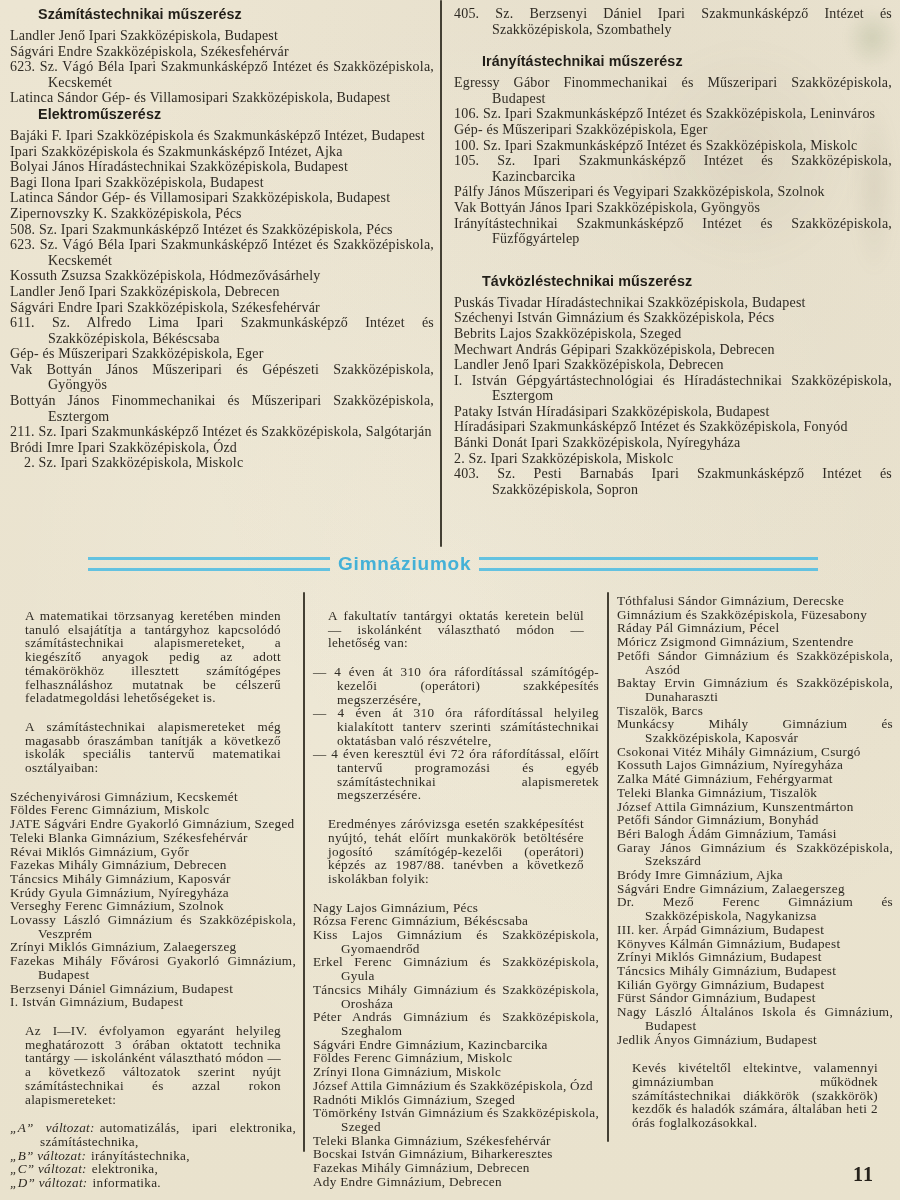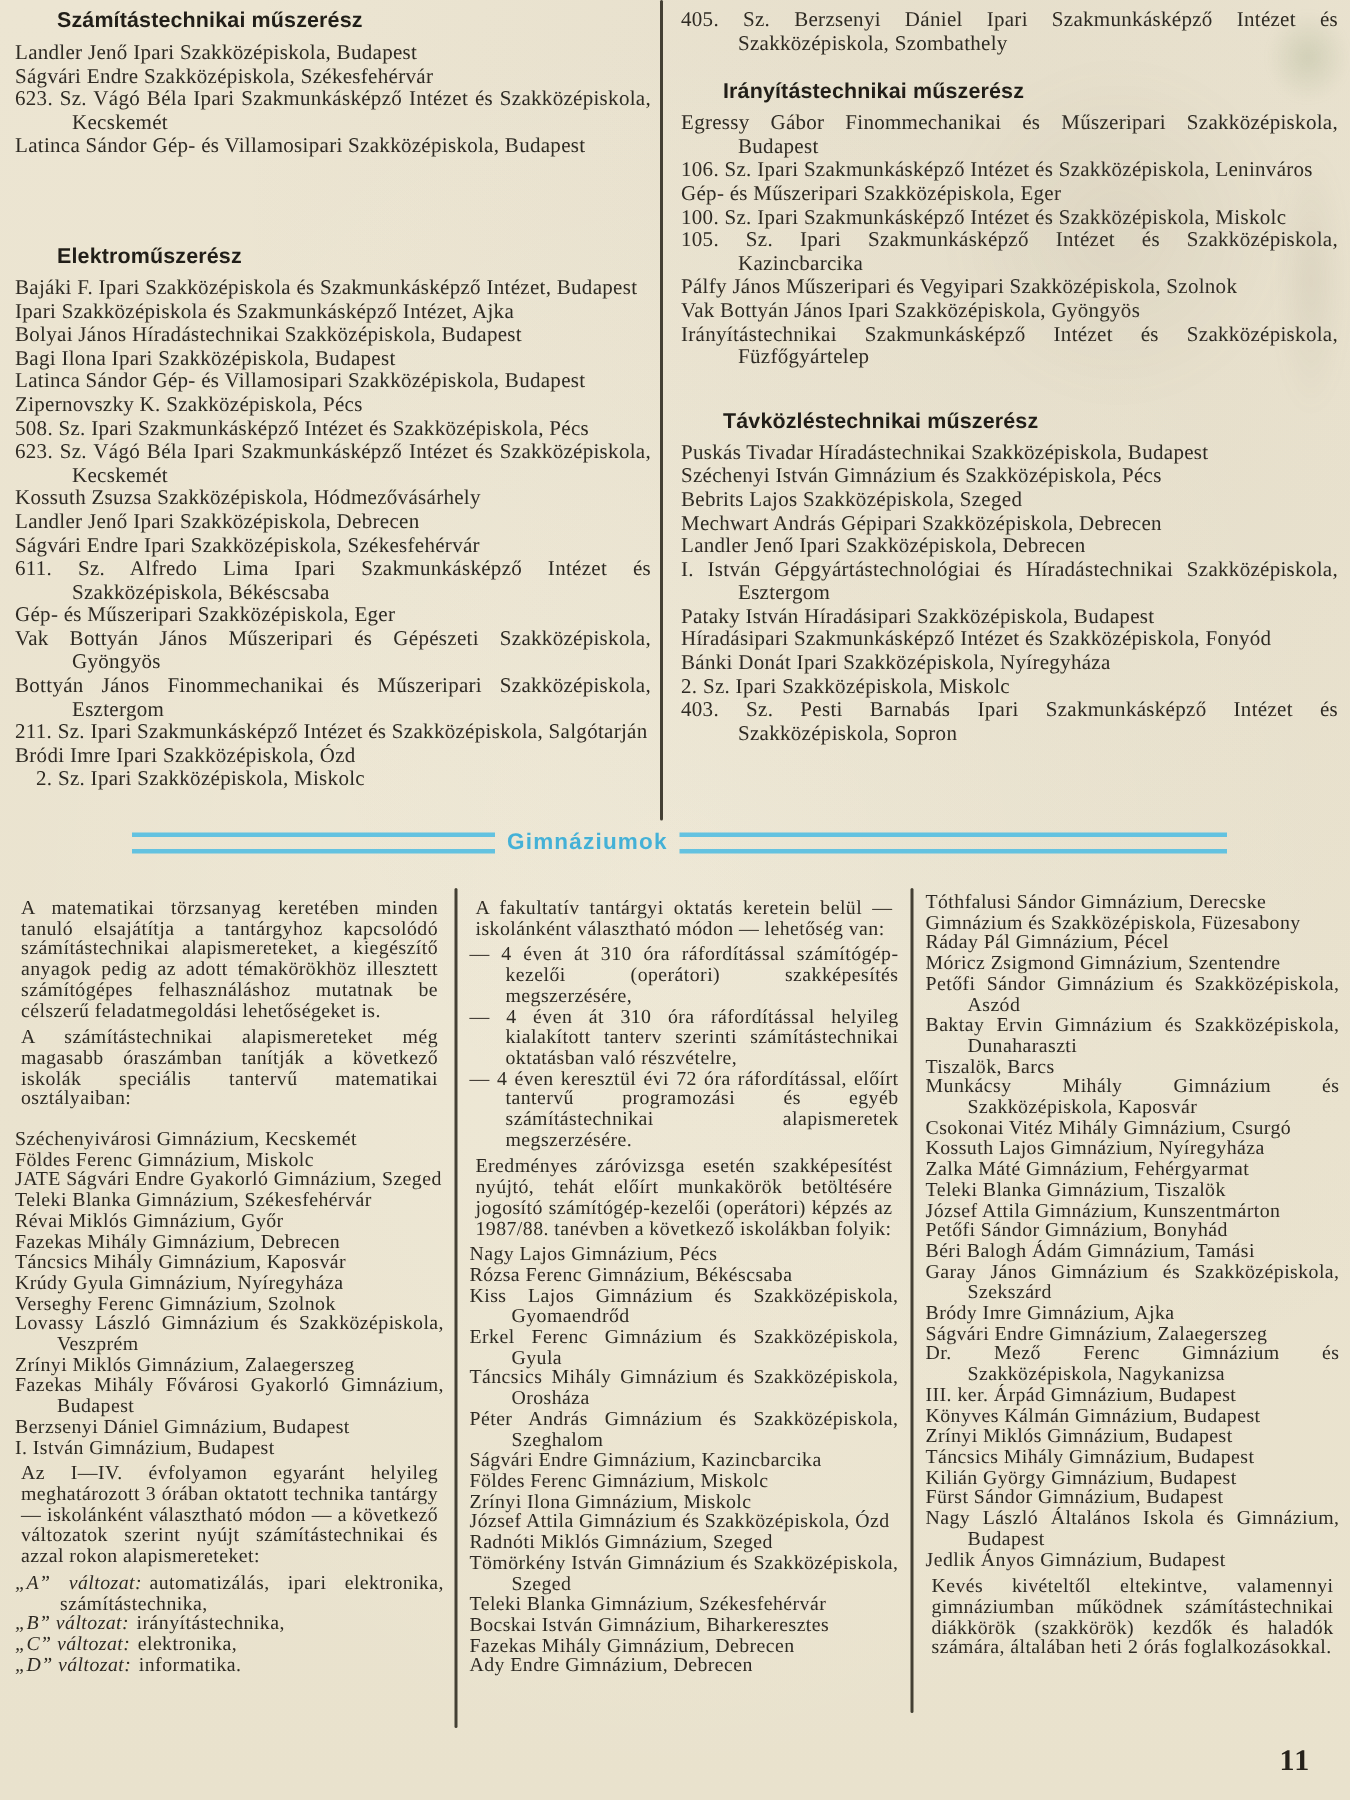--- a/index.html
+++ b/index.html
@@ -19,41 +19,41 @@
   #topRight { left:454px; width:438px; }
   .vrule { position:absolute; background:#444034; width:2px; border-radius:1px; }
   #vrTop { left:440px; top:0; height:547px; }
   .shead {
     font-family:"Liberation Sans", sans-serif; font-weight:bold;
     font-size:14.3px; line-height:17px; letter-spacing:0.1px;
     margin:0 0 5px 28px; color:#211e18;
   }
   .li { padding-left:38px; text-indent:-38px; text-align:justify; }
   .li.indent-sm { text-indent:-24px; }
-  section.gap1 { display:block; margin-bottom:57px; }
+  section.gap1 { display:block; }
   section.gapTR1 { display:block; margin-top:16px; }
   section.gapTR2 { display:block; margin-top:26px; }
   
   .banner { position:absolute; top:553px; left:0; width:900px; display:flex; align-items:center; }
   .bline { height:8px; border-top:3px solid #63c2e0; border-bottom:3px solid #63c2e0; }
   .bline.left  { margin-left:88px; width:242px; }
   .bline.right { margin-right:82px; flex:1; }
   .btext {
     font-family:"Liberation Sans", sans-serif; font-weight:bold;
-    font-size:15px; color:#44b1d7; letter-spacing:0.8px; padding:0 8px;
+    font-size:19px; color:#44b1d7; letter-spacing:0.8px; padding:0 8px;
     white-space:nowrap;
   }
   
   .bcol { position:absolute; top:594px; font-size:13.2px; line-height:13.7px; letter-spacing:0.3px; }
   #col1 { left:10px;  width:286px; }
   #col2 { left:313px; width:286px; }
   #col3 { left:617px; width:276px; }
   #vrB1 { left:303px; top:592px; height:560px; }
   #vrB2 { left:607px; top:592px; height:550px; }
-  .bcol p { margin:4px; text-align:justify; }
+  .bcol p { margin:15px; text-align:justify; }
   .bcol .li { padding-left:28px; text-indent:-28px; }
   .bcol .opt { padding-left:24px; text-indent:-24px; }
   .bcol .variant { padding-left:30px; text-indent:-30px; }
   .vlabel { font-style:italic; margin-right:5px; }
   .gap-before { margin-top:13px; }
   
   .pagenum {
     position:absolute; left:853px; top:1163px;
     font-family:"Liberation Serif", serif; font-weight:bold;
     font-size:20px; color:#26221b; letter-spacing:1px;

